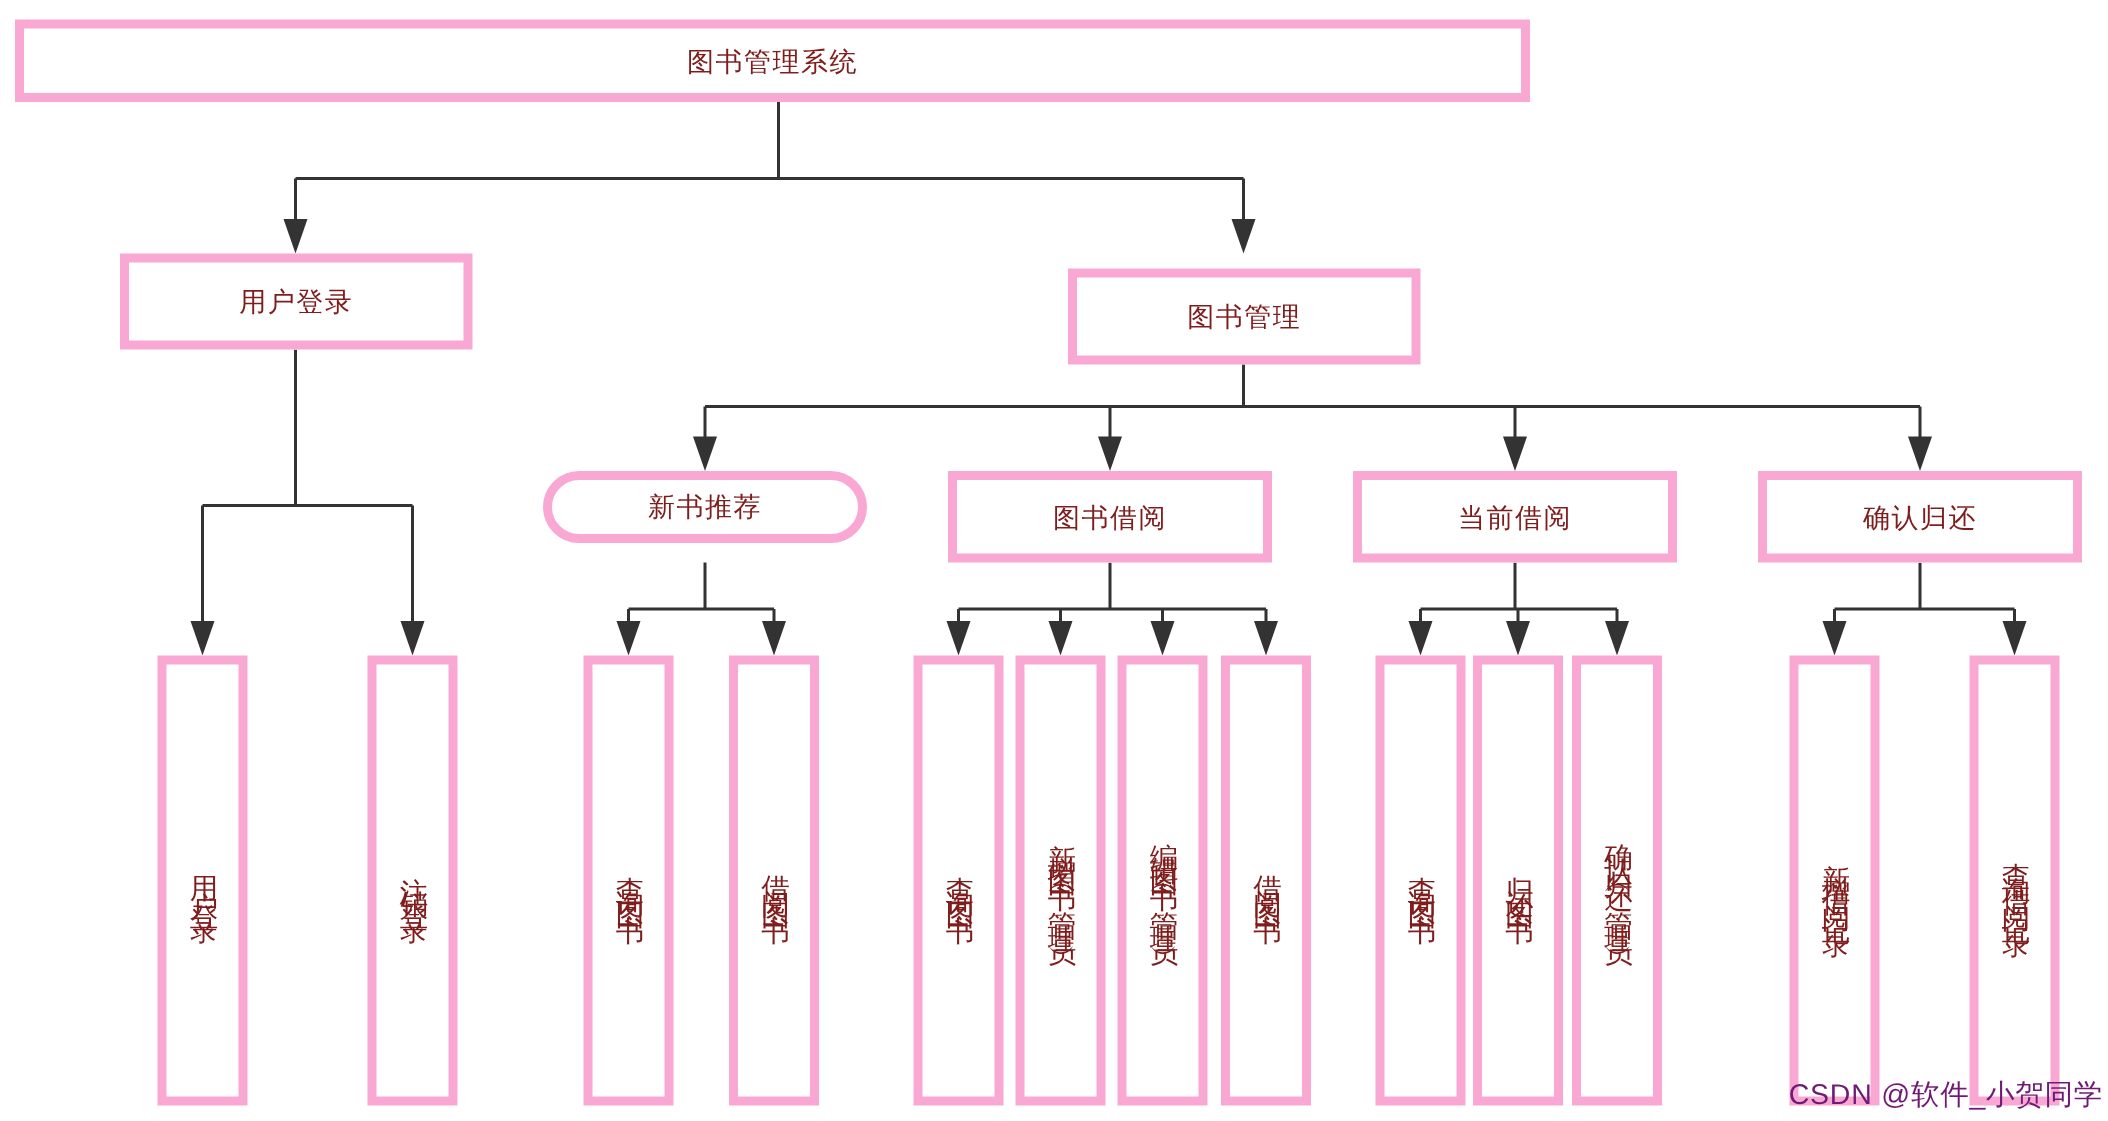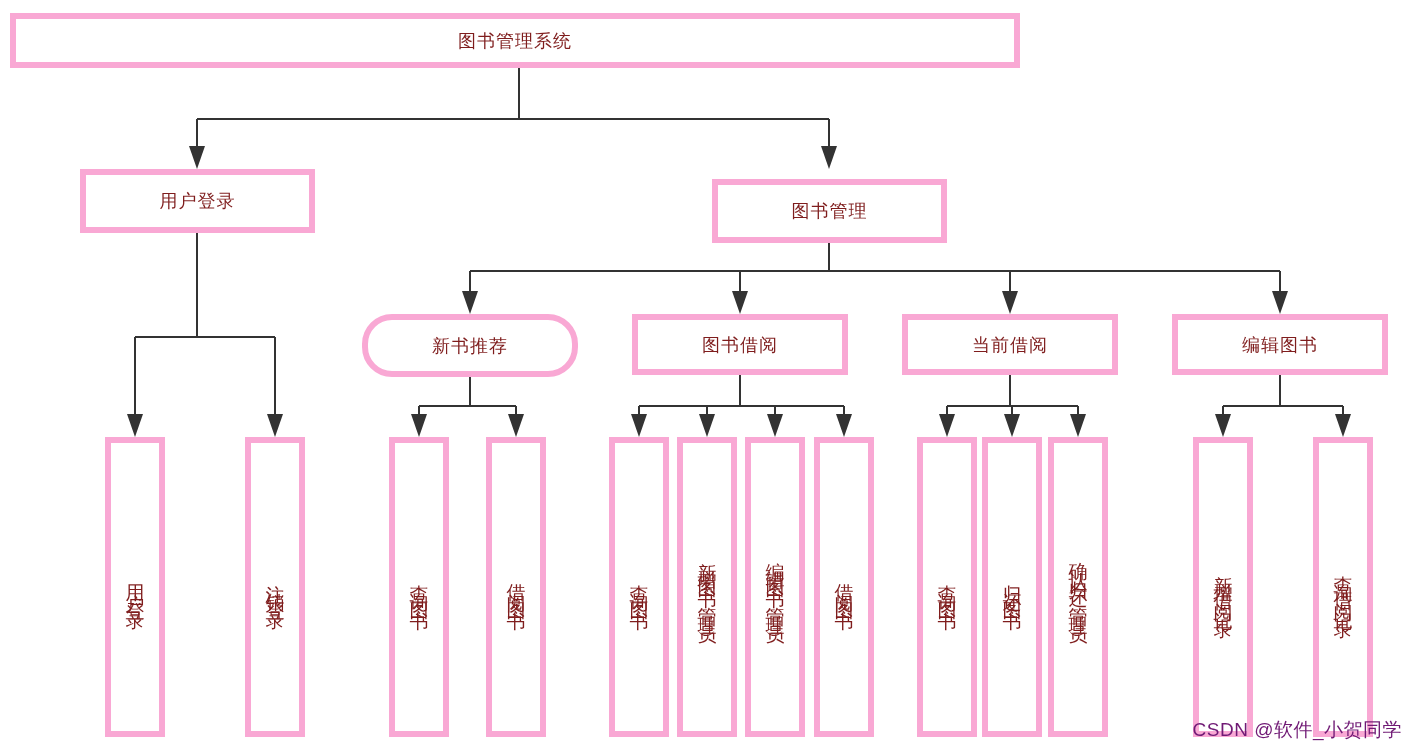--- a/index.html
+++ b/index.html
@@ -104,31 +104,31 @@
     <span>图书管理系统</span>
   </div>
 
   <div class="box h-box" style="left:80px; top:169px; width:235px; height:64px;">
     <span>用户登录</span>
   </div>
   <div class="box h-box" style="left:712px; top:169px; width:235px; height:64px;margin-top:10px;">
     <span>图书管理</span>
   </div>
 
-  <div class="box h-box" style="left:362px; top:314px; width:216px; height:63px;border-radius:30px;">
+  <div class="box h-box" style="left:362px; top:314px; width:216px; height:48px;border-radius:30px;">
     <span>新书推荐</span>
   </div>
   <div class="box h-box" style="left:902px; top:314px; width:216px; height:61px;">
     <span>当前借阅</span>
   </div>
   <div class="box h-box" style="left:632px; top:314px; width:216px; height:61px;">
     <span>图书借阅</span>
   </div>
   <div class="box h-box" style="left:1172px; top:314px; width:216px; height:61px;">
-    <span>编辑图书</span>
+    <span>确认归还</span>
   </div>
 
   <div class="box v-box" style="left:105px; top:437px; width:60px; height:300px;">
     <span>用户登录</span>
   </div>
   <div class="box v-box" style="left:245px; top:437px; width:60px; height:300px;">
     <span>注销登录</span>
   </div>
 
   <div class="box v-box" style="left:389px; top:437px; width:60px; height:300px;">

